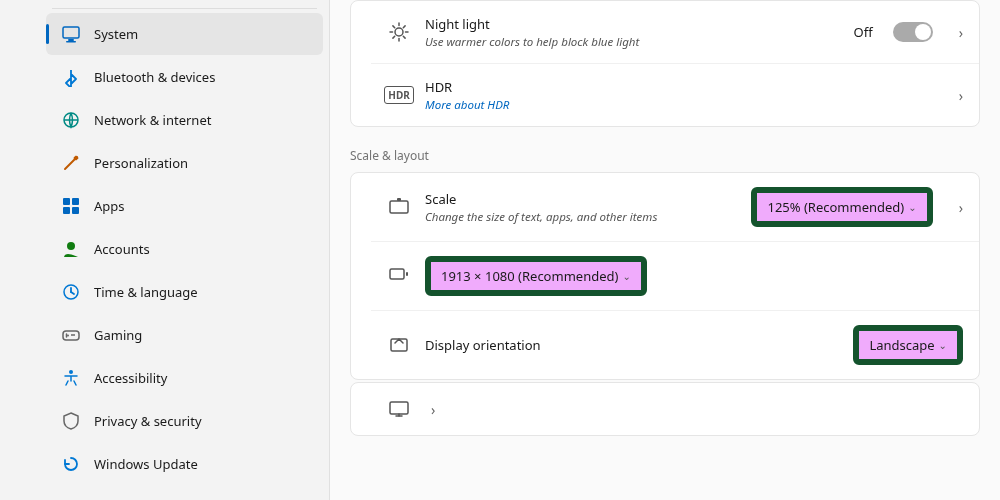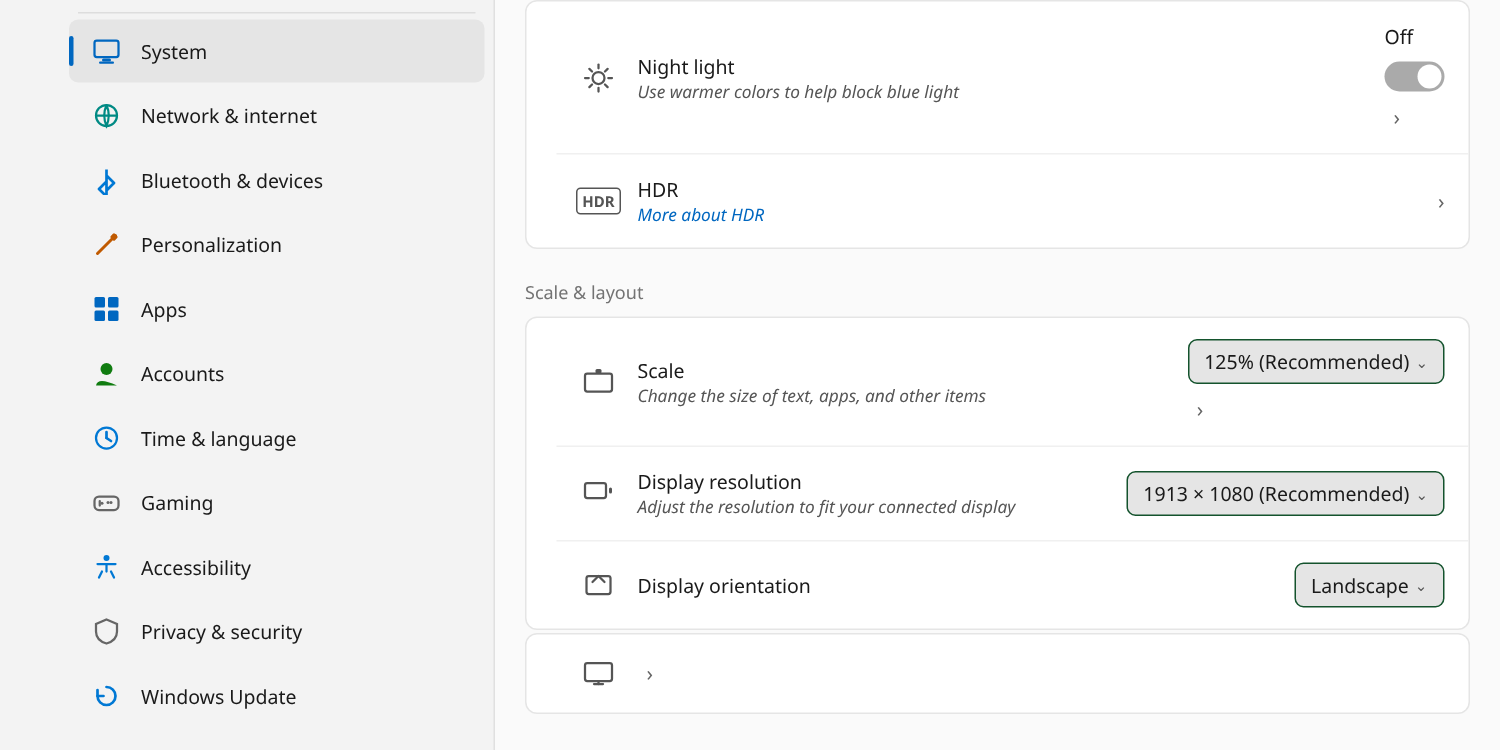--- a/index.html
+++ b/index.html
@@ -123,23 +123,23 @@
       color: #555;
       margin-top: 1px;
       font-style: italic;
     }
     .setting-row-subtitle.link-style {
       color: #0067c0;
       font-size: 11.5px;
     }
     .setting-row-control {
       display: flex;
-      gap: 8px;
+      align-items: center;
+      gap: 20px;
       flex-shrink: 0;
-      flex-direction: column;
     }
     .control-label {
       font-size: 13px;
       color: #1a1a1a;
     }
 
     
     .toggle {
       width: 40px;
       height: 20px;
@@ -160,23 +160,23 @@
       transition: right 0.2s;
     }
 
     
     .dropdown {
       display: flex;
       align-items: center;
       gap: 4px;
       cursor: pointer;
       padding: 5px 10px;
-      border: 1px solid #14532d;
+      border: 6px solid #14532d;
       border-radius: 6px;
-      background: #e5e5e5;
+      background: #f0abfc;
       font-size: 13px;
       color: #1a1a1a;
       min-width: 100px;
     }
     .dropdown-arrow {
       font-size: 10px;
       color: #555;
     }
 
     
@@ -203,36 +203,36 @@
       <span class="sidebar-icon icon-blue">
         <svg width="20" height="20" viewBox="0 0 20 20" fill="none">
           <rect x="2" y="3" width="16" height="11" rx="1.5" stroke="#0067c0" stroke-width="1.5" fill="none"></rect>
           <rect x="7" y="15" width="6" height="2" rx="1" fill="#0067c0"></rect>
           <rect x="5" y="17" width="10" height="1.5" rx="0.75" fill="#0067c0"></rect>
         </svg>
       </span>
       <span class="sidebar-label">System</span>
     </div>
     <div class="sidebar-item">
+      <span class="sidebar-icon icon-blue">
+        <svg width="20" height="20" viewBox="0 0 20 20">
+          <path d="M10 3v14l5-5-5-5v14l-5-5 5-5" stroke="#0078d4" stroke-width="1.8" fill="none" stroke-linejoin="round"></path>
+        </svg>
+      </span>
+      <span class="sidebar-label">Bluetooth &amp; devices</span>
+    </div>
+    <div class="sidebar-item">
       <span class="sidebar-icon icon-teal">
         <svg width="20" height="20" viewBox="0 0 20 20">
           <path d="M10 10 m-7 0 a7 7 0 1 0 14 0 a7 7 0 1 0 -14 0" stroke="#008a84" stroke-width="1.5" fill="none"></path>
           <path d="M10 3 q3 7 0 14 q-3-7 0-14" stroke="#008a84" stroke-width="1.5" fill="none"></path>
           <line x1="3" y1="10" x2="17" y2="10" stroke="#008a84" stroke-width="1.5"></line>
         </svg>
       </span>
       <span class="sidebar-label">Network &amp; internet</span>
-    </div>
-    <div class="sidebar-item">
-      <span class="sidebar-icon icon-blue">
-        <svg width="20" height="20" viewBox="0 0 20 20">
-          <path d="M10 3v14l5-5-5-5v14l-5-5 5-5" stroke="#0078d4" stroke-width="1.8" fill="none" stroke-linejoin="round"></path>
-        </svg>
-      </span>
-      <span class="sidebar-label">Bluetooth &amp; devices</span>
     </div>
     <div class="sidebar-item">
       <span class="sidebar-icon icon-orange">
         <svg width="20" height="20" viewBox="0 0 20 20">
           <line x1="4" y1="16" x2="16" y2="4" stroke="#c05a00" stroke-width="2" stroke-linecap="round"></line>
           <rect x="13" y="3" width="4" height="4" rx="1" fill="#c05a00" transform="rotate(45 15 5)"></rect>
         </svg>
       </span>
       <span class="sidebar-label">Personalization</span>
     </div>
@@ -366,24 +366,20 @@
           <span class="chevron-right">›</span>
         </div>
       </div>
       <div class="setting-row">
         <div class="setting-row-icon">
           <svg width="22" height="22" viewBox="0 0 22 22">
             <rect x="2" y="4" width="14" height="10" rx="1.5" stroke="#555" stroke-width="1.5" fill="none"></rect>
             <rect x="18" y="7" width="2" height="4" rx="1" fill="#555"></rect>
           </svg>
         </div>
-        <div class="setting-row-text">
-          <div class="setting-row-title">Display resolution</div>
-          <div class="setting-row-subtitle">Adjust the resolution to fit your connected display</div>
-        </div>
         <div class="setting-row-control">
           <div class="dropdown">
             <span>1913 × 1080 (Recommended)</span>
             <span class="dropdown-arrow">⌄</span>
           </div>
         </div>
       </div>
       <div class="setting-row">
         <div class="setting-row-icon">
           <svg width="22" height="22" viewBox="0 0 22 22">

